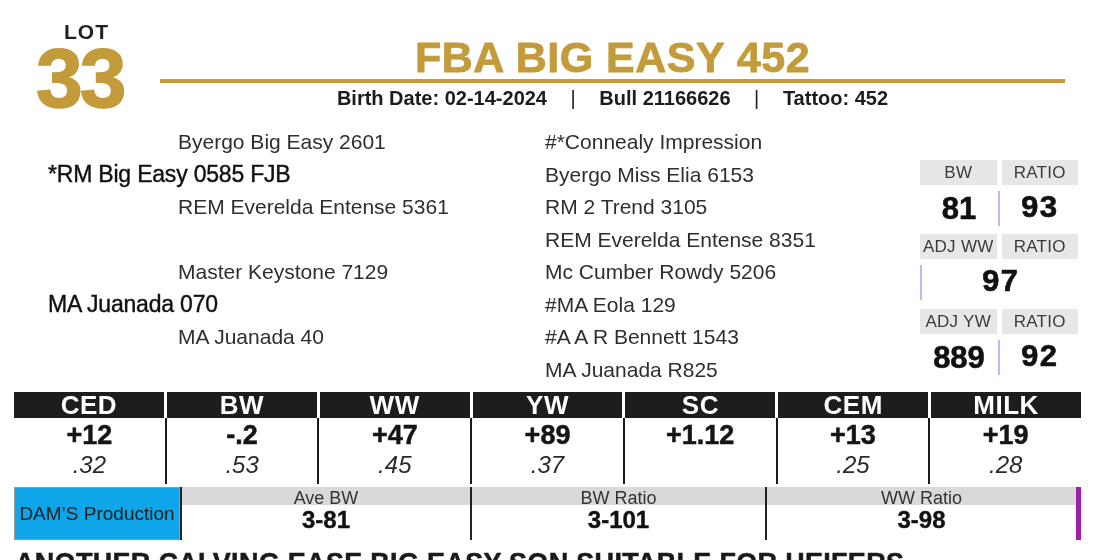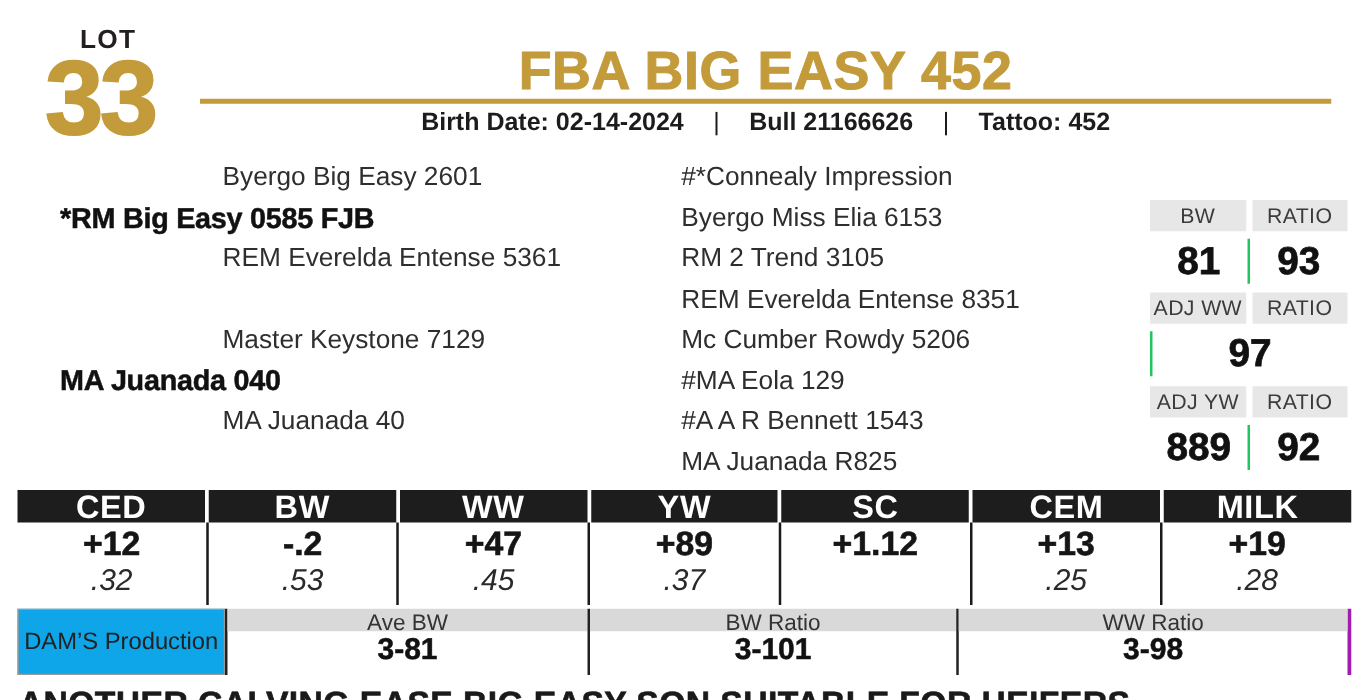--- a/index.html
+++ b/index.html
@@ -11,50 +11,50 @@
   .lot-number { position:absolute; left:36px; top:36px; font-size:84px; line-height:1; font-weight:800; color:#C39B3A; letter-spacing:-3px; -webkit-text-stroke:1.5px #C39B3A; }
 
   
   .title { position:absolute; left:160px; width:905px; top:33px; text-align:center; font-size:43px; font-weight:800; color:#C39B3A; letter-spacing:0.5px; -webkit-text-stroke:0.8px #C39B3A; }
   .gold-rule { position:absolute; left:160px; width:905px; top:79px; height:4px; background:#C39B3A; }
   .subinfo { position:absolute; left:160px; width:905px; top:87px; text-align:center; font-size:20px; font-weight:700; color:#1c1c1c; }
   .subinfo .sep { display:inline-block; margin:0 18px; font-weight:400; color:#1c1c1c; }
 
   
   .ped { position:absolute; font-size:21px; color:#2e2e2e; white-space:nowrap; }
-  .ped.bold { font-size:23px; font-weight:700; color:#111; letter-spacing:-0.2px; -webkit-text-stroke:0.4px #111; }
+  .ped.bold { font-size:23px; font-weight:400; color:#111; letter-spacing:-0.2px; -webkit-text-stroke:0.4px #111; }
 
   
   .stat-group { position:absolute; left:920px; width:158px; }
   .stat-head { display:flex; gap:5px; height:25px; }
   .stat-head .cell { flex:1; background:#e7e7e7; color:#3b3b3b; font-size:17px; text-align:center; line-height:25px; letter-spacing:0.3px; }
   .stat-vals { display:flex; height:44px; align-items:center; }
   .stat-vals .cell { flex:1; text-align:center; font-size:31px; font-weight:800; color:#111; -webkit-text-stroke:0.6px #111; }
-  .stat-vals .cell.right { border-left:2px solid #22c55e; }
+  .stat-vals .cell.right { border-left:2px solid #c4b5fd;font-family:Liberation Mono, monospace; }
   .stat-vals { padding-top:3px; }
 
   
   .epd { position:absolute; left:14px; top:392px; width:1067px; }
   .epd-head { display:flex; }
   .epd-head .hcell { flex:1; background:#1d1d1d; color:#fff; font-size:26px; font-weight:700; text-align:center; line-height:26px; height:26px; letter-spacing:0.5px; margin-right:3px; }
   .epd-head .hcell:last-child { margin-right:0; }
   .epd-body { display:flex; }
   .epd-col { flex:1; border-right:2px solid #1a1a1a; padding:2px 0 4px 0; }
   .epd-col:last-child { border-right:none; }
   .epd-val { text-align:center; font-size:27px; font-weight:800; color:#151515; -webkit-text-stroke:0.5px #151515; line-height:30px; }
   .epd-acc { text-align:center; font-size:24px; font-style:italic; color:#2a2a2a; line-height:30px; }
 
   
   .dam-row { position:absolute; left:14px; top:487px; width:1067px; height:53px; }
   .dam-label { position:absolute; left:0; top:0; width:166px; height:53px; background:#0ea5e9; border:1px solid #9a9a9a; font-size:19px; color:#222; display:flex; align-items:center; justify-content:center; }
   .dam-cols { position:absolute; left:166px; top:0; right:0; height:53px; display:flex; }
   .dam-col { border-left:2px solid #222; display:flex; flex-direction:column; }
   .dam-col.c1 { width:290px; }
   .dam-col.c2 { width:295px; }
-  .dam-col.c3 { flex:1; border-right:3px solid #a21caf;justify-content:center; }
+  .dam-col.c3 { flex:1; border-right:5px solid #a21caf;justify-content:center; }
   .dam-col .dhead { height:18px; background:#d9d9d9; font-size:18px; color:#333; text-align:center; line-height:22px; }
   .dam-col .dval { flex:1; font-size:24px; font-weight:800; color:#111; text-align:center; line-height:30px; -webkit-text-stroke:0.4px #111; }
 
   
   .footer-note { position:absolute; left:15px; top:548px; font-size:27px; font-weight:800; letter-spacing:0.3px; color:#1a1a1a; white-space:nowrap; -webkit-text-stroke:0.5px #1a1a1a; }
 </style>
 </head>
 <body>
 
 <div class="page">
@@ -69,21 +69,21 @@
     <span class="sep">|</span>
     <span>Bull 21166626</span>
     <span class="sep">|</span>
     <span>Tattoo: 452</span>
   </div>
 
   <div class="ped" style="left:178px; top:130px;">Byergo Big Easy 2601</div>
   <div class="ped bold" style="left:48px; top:161px;">*RM Big Easy 0585 FJB</div>
   <div class="ped" style="left:178px; top:195px;">REM Everelda Entense 5361</div>
   <div class="ped" style="left:178px; top:260px;">Master Keystone 7129</div>
-  <div class="ped bold" style="left:48px; top:291px;">MA Juanada 040</div>
+  <div class="ped bold" style="left:48px; top:291px;">MA Juanada 070</div>
   <div class="ped" style="left:178px; top:325px;">MA Juanada 40</div>
 
   <div class="ped" style="left:545px; top:130px;">#*Connealy Impression</div>
   <div class="ped" style="left:545px; top:163px;">Byergo Miss Elia 6153</div>
   <div class="ped" style="left:545px; top:195px;">RM 2 Trend 3105</div>
   <div class="ped" style="left:545px; top:228px;">REM Everelda Entense 8351</div>
   <div class="ped" style="left:545px; top:260px;">Mc Cumber Rowdy 5206</div>
   <div class="ped" style="left:545px; top:293px;">#MA Eola 129</div>
   <div class="ped" style="left:545px; top:325px;">#A A R Bennett 1543</div>
   <div class="ped" style="left:545px; top:358px;">MA Juanada R825</div>

